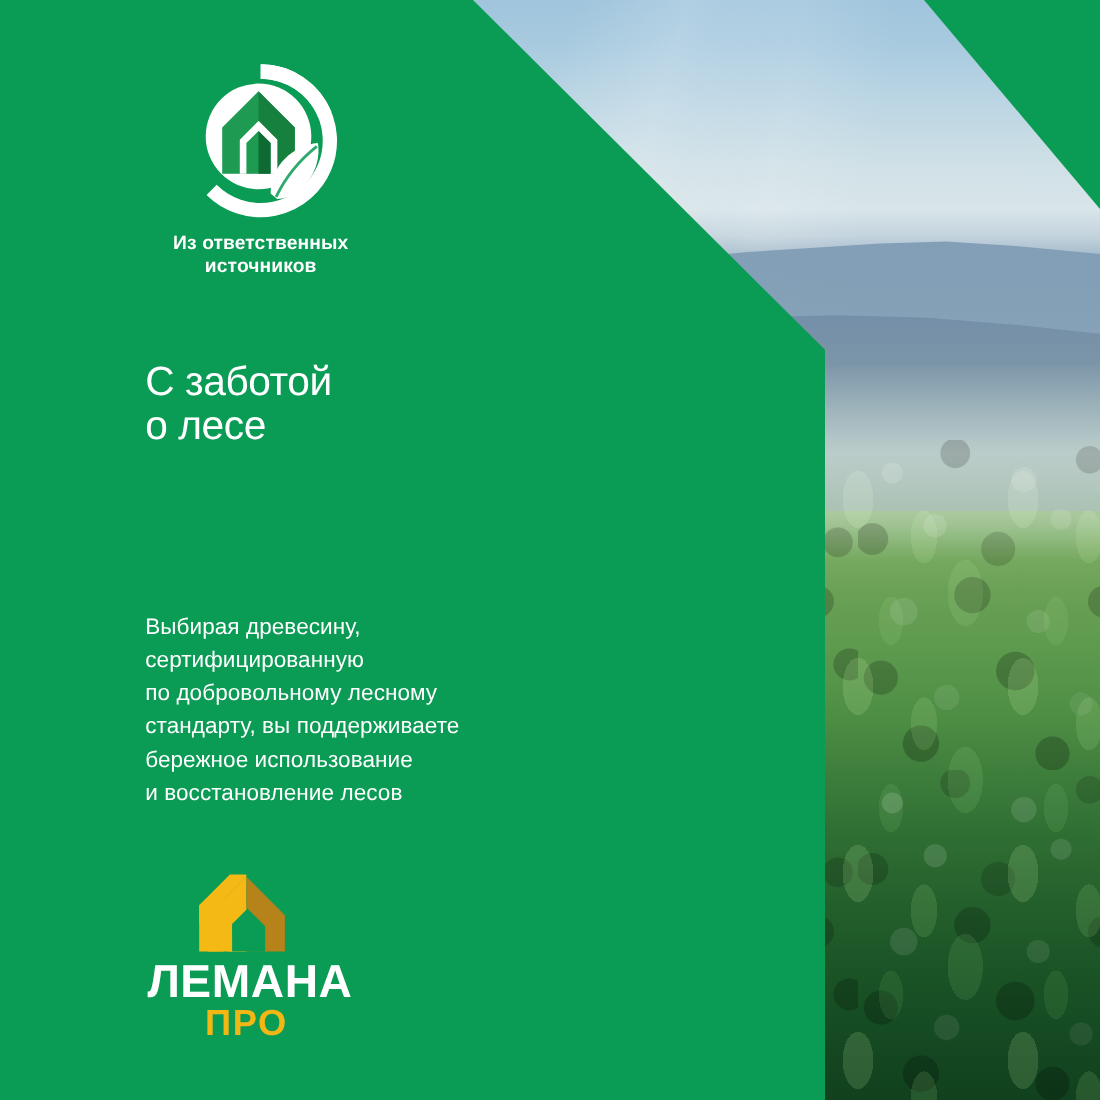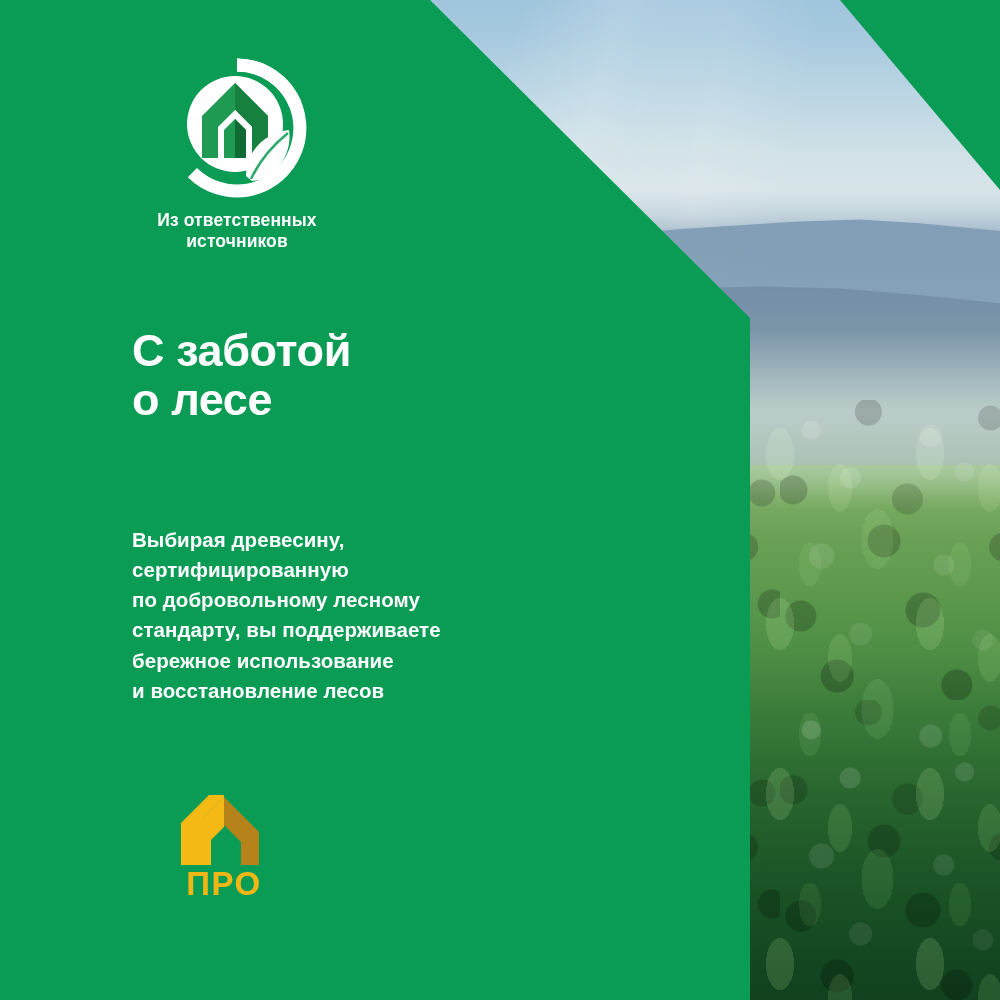--- a/index.html
+++ b/index.html
@@ -153,32 +153,32 @@
     color:#ffffff;
     font-size:17.5px;
     font-weight:bold;
     line-height:1.18;
     letter-spacing:.1px;
   }
 
   .headline{
     position:absolute; left:132px; top:327px;
     color:#ffffff;
-    font-size:45px;
-    font-weight:bold;
+    font-size:37px;
+    font-weight:normal;
     line-height:1.08;
     letter-spacing:-0.4px;
     white-space:pre-line;
   }
 
   .bodytext{
-    position:absolute; left:132px; top:525px;
+    position:absolute; left:132px; top:555px;
     color:#ffffff;
     font-size:20.5px;
-    font-weight:700;
+    font-weight:400;
     line-height:1.47;
     letter-spacing:.05px;
     white-space:pre-line;
   }
 
   
   .brand{ position:absolute; left:134px; top:795px; width:180px; }
   .brand-mark{ display:block; margin:0 auto; }
   .brand-name{
     margin-top:4px;
@@ -264,17 +264,18 @@
         <path d="M43 2 L78 37 L78 70 L43 70 Z" fill="#b5831a"></path>
 
         <path d="M43 30 L60 47 L60 70 L43 70 Z" fill="#0a9b55"></path>
         <path d="M43 30 L26 47 L26 70 L43 70 Z" fill="#f5b916"></path>
 
         <rect x="30" y="48" width="26" height="22" fill="#0a9b55"></rect>
         <path d="M43 32 L56 45 L56 50 L30 50 L30 45 Z" fill="#0a9b55"></path>
 
         <path d="M43 2 L8 37 L8 70 L26 70 L26 46 L43 29 L60 46 L60 70 L78 70 L78 37 Z" fill="none"></path>
       </svg>
+      <div class="brand-name">ЛЕМАНА</div>
       <div class="brand-sub">ПРО</div>
     </div>
 
   </div>
 </div>
 
 </body></html>

